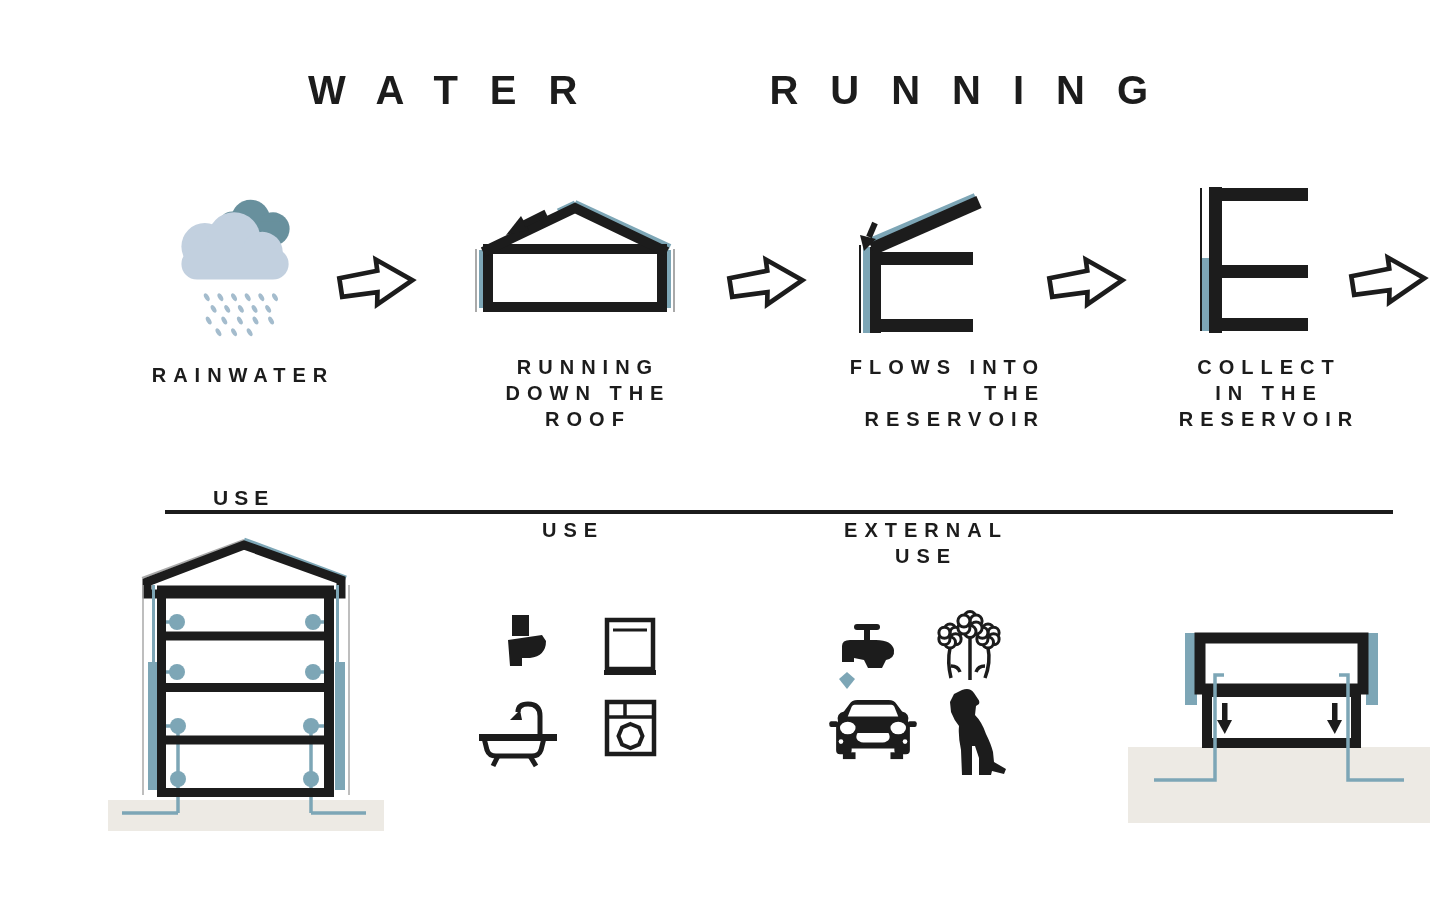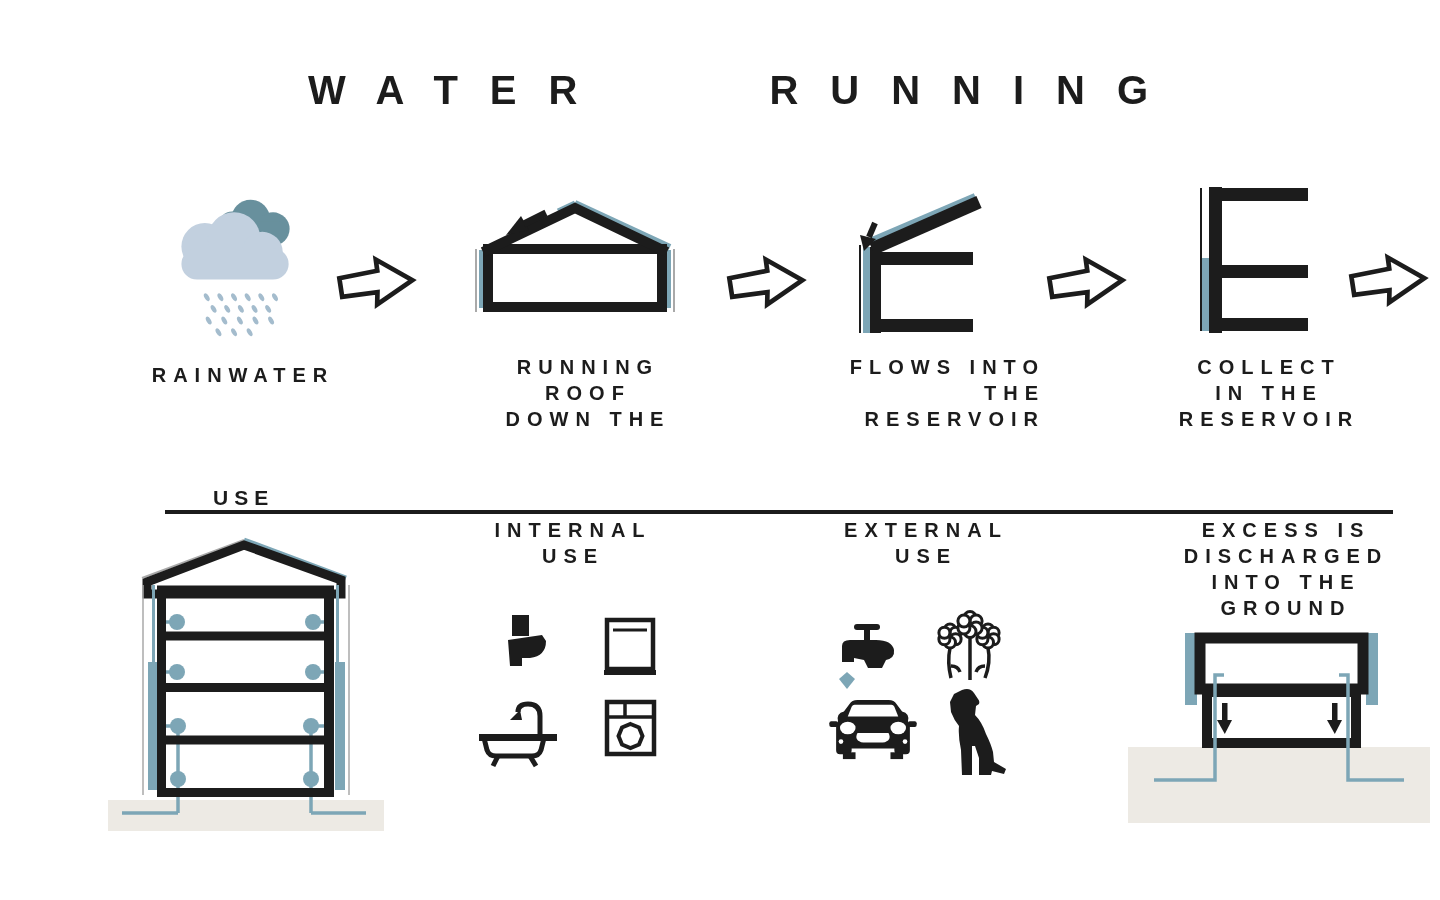--- a/index.html
+++ b/index.html
@@ -139,22 +139,22 @@
     <svg width="84" height="64" viewBox="0 0 90 66">
         <path d="M6,27 L47,21 L46,9 L84,33 L45,57 L46,44 L8,47 Z" class="f-white s-ink" stroke-width="5" stroke-linejoin="miter" transform="rotate(-3 45 33)"></path>
       </svg>
   </div>
 
   <div class="abs step-label" style="left:75px;top:362px;width:240px;">
     <div>RAINWATER</div>
   </div>
   <div class="abs step-label" style="left:420px;top:354px;width:240px;">
     <div>RUNNING</div>
+    <div>DOWN THE</div>
     <div>ROOF</div>
-    <div>DOWN THE</div>
   </div>
   <div class="abs step-label" style="left:757px;top:354px;width:240px;text-align:right;">
     <div>FLOWS INTO</div>
     <div>THE</div>
     <div>RESERVOIR</div>
   </div>
   <div class="abs step-label" style="left:1101px;top:354px;width:240px;">
     <div>COLLECT</div>
     <div>IN THE</div>
     <div>RESERVOIR</div>
@@ -204,21 +204,20 @@
         <rect x="51" y="48.5" width="177" height="9"></rect>
         <rect x="51" y="94.5" width="177" height="9"></rect>
         <rect x="51" y="146" width="177" height="9"></rect>
         <rect x="51" y="198.5" width="177" height="9"></rect>
         <rect x="51" y="251" width="177" height="9"></rect>
       </g>
     </svg>
   </div>
 
   <div class="abs step-label" style="left:415px;top:517px;width:220px;">
-    <div>INTERNAL</div>
     <div>USE</div>
   </div>
 
   <div class="abs" style="left:452px;top:612px;">
     <svg width="62" height="62" viewBox="0 0 62 62">
       <g class="f-ink">
         <rect x="12" y="3" width="17" height="21"></rect>
         <path d="M8,28 L42,23 L46,29 Q46,44 30,46 L22,46 L22,54 L10,54 Z"></path>
       </g>
     </svg>
@@ -325,26 +324,20 @@
     </svg>
   </div>
   <div class="abs" style="left:894px;top:688px;">
     <svg width="68" height="92" viewBox="0 0 68 92">
       <g class="f-ink">
         <path d="M8,14 L12,6 L20,2 Q28,-1 32,5 L36,11 Q38,13 37,16 L34,18 L33,27 Q40,34 44,46 Q49,56 51,64 L52,74 L64,81 L62,86 L50,83 L49,87 L37,87 L37,70 L33,58 L30,58 L30,87 L20,87 L19,62 Q16,48 17,38 Q12,32 9,24 Z"></path>
       </g>
     </svg>
   </div>
 
-  <div class="abs step-label" style="left:1102px;top:517px;width:272px;">
-    <div>EXCESS IS</div>
-    <div>DISCHARGED</div>
-    <div>INTO THE</div>
-    <div>GROUND</div>
-  </div>
 
   <div class="abs" style="left:1080px;top:628px;">
     <svg width="302" height="200" viewBox="0 0 302 200">
       <rect x="0" y="119" width="302" height="76" class="f-ground"></rect>
       <rect x="57" y="5" width="12" height="72" class="f-teal"></rect>
       <rect x="238" y="5" width="12" height="72" class="f-teal"></rect>
       <rect x="72" y="10" width="163" height="51" class="f-white s-ink" stroke-width="11"></rect>
       <rect x="79" y="64" width="149" height="51" class="f-white s-ink" stroke-width="10"></rect>
       <g class="nf s-teal" stroke-width="3.5">
         <polyline points="96,47 87,47 87,152 26,152"></polyline>

